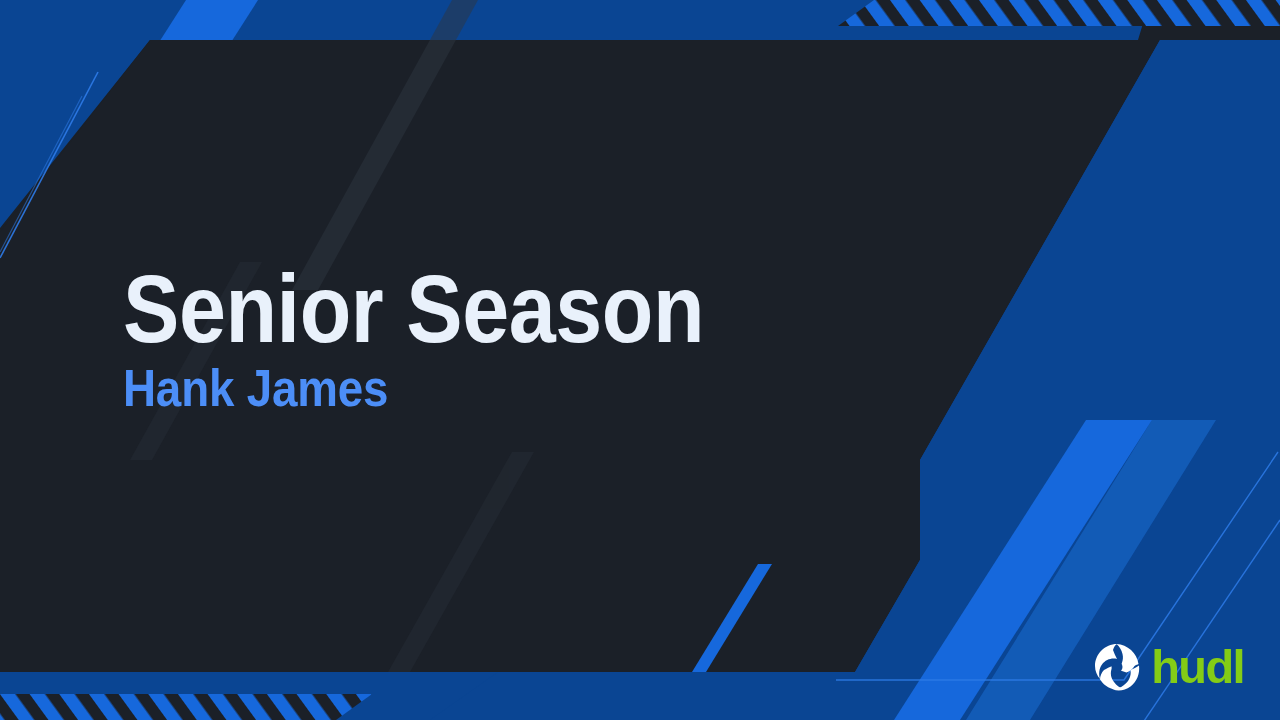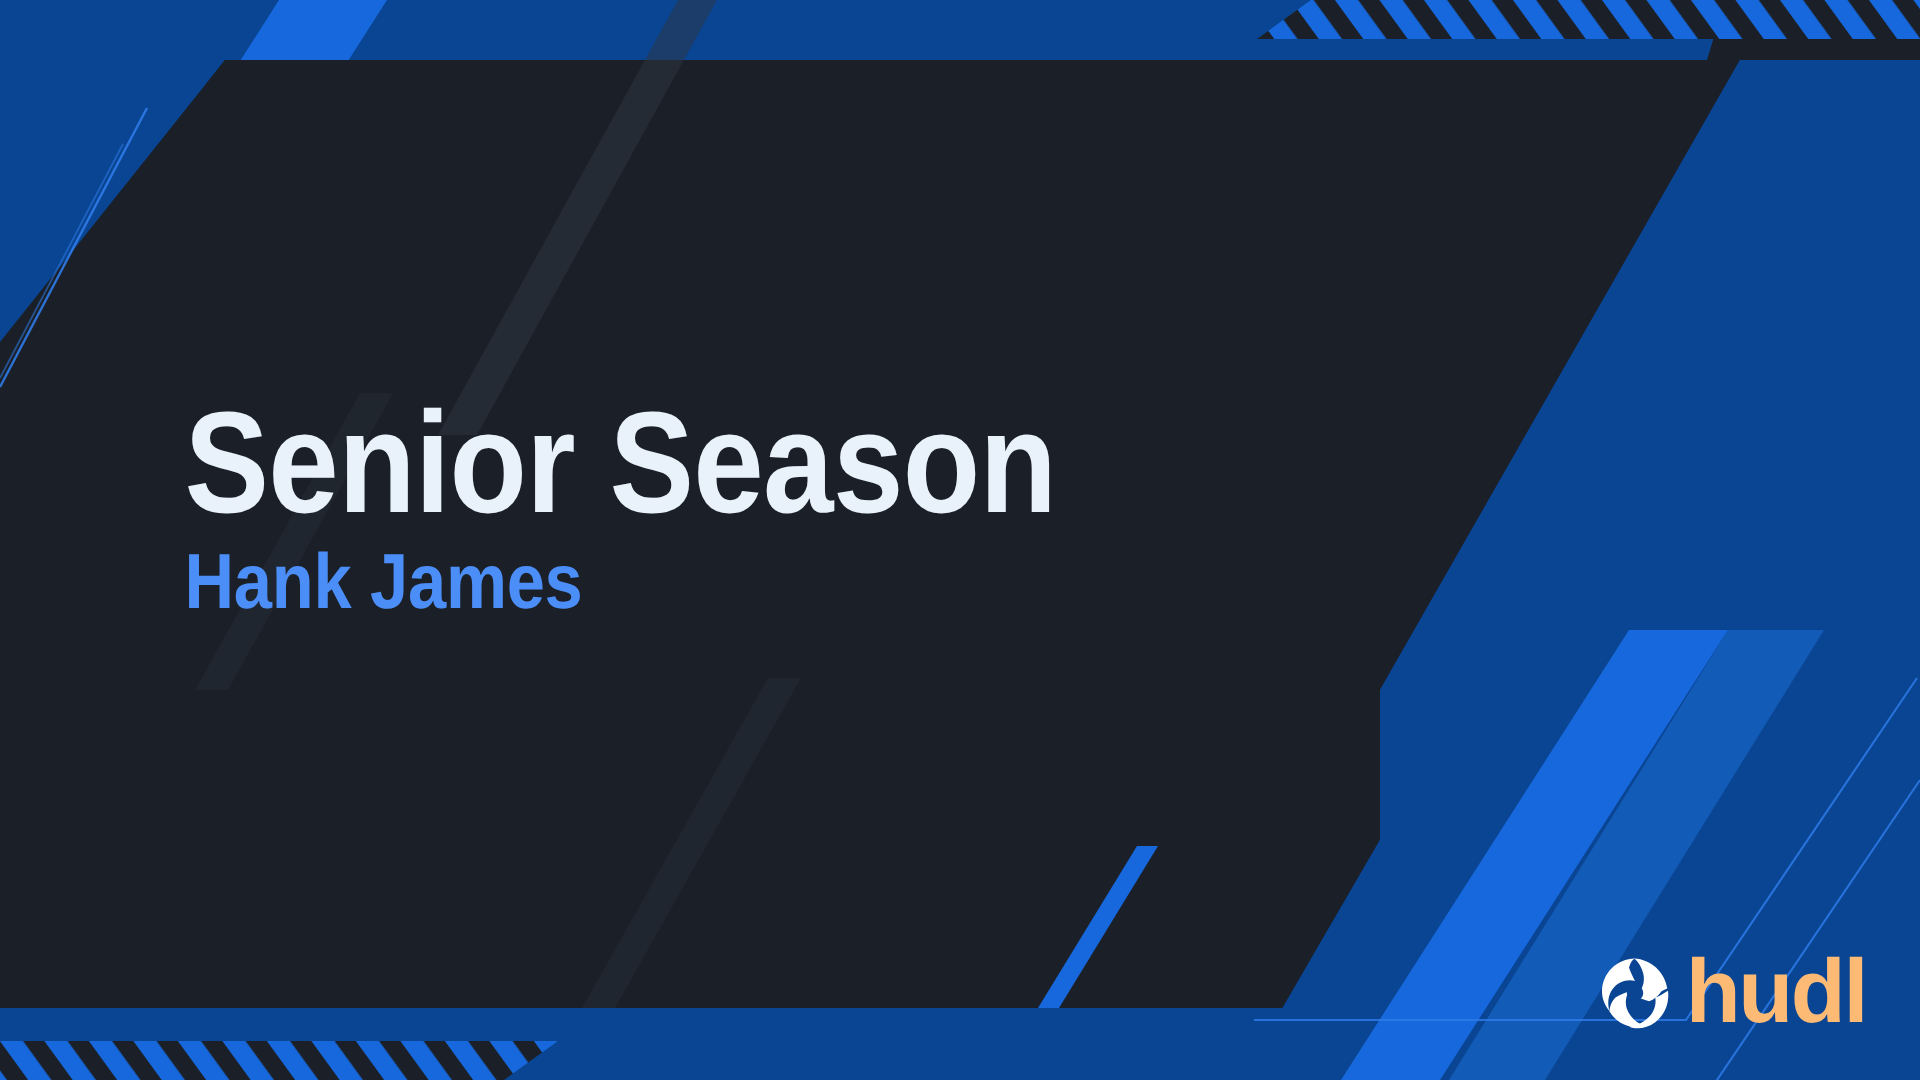--- a/index.html
+++ b/index.html
@@ -67,24 +67,24 @@
     z-index: 25;
   }
   #hudl-mark {
     width: 50px;
     height: 50px;
     display: block;
   }
   #hudl-wordmark {
     font-family: "Liberation Sans", sans-serif;
     font-weight: 700;
-    font-size: 60px;
+    font-size: 47px;
     line-height: 1;
     letter-spacing: -1.6px;
-    color: #fdba74;
+    color: #84cc16;
     position: relative;
     top: -1px;
   }
 </style>
 </head>
 <body>
 
 <div id="stage">
 
   <svg id="bg-svg" viewBox="0 0 1280 720" preserveAspectRatio="none">

